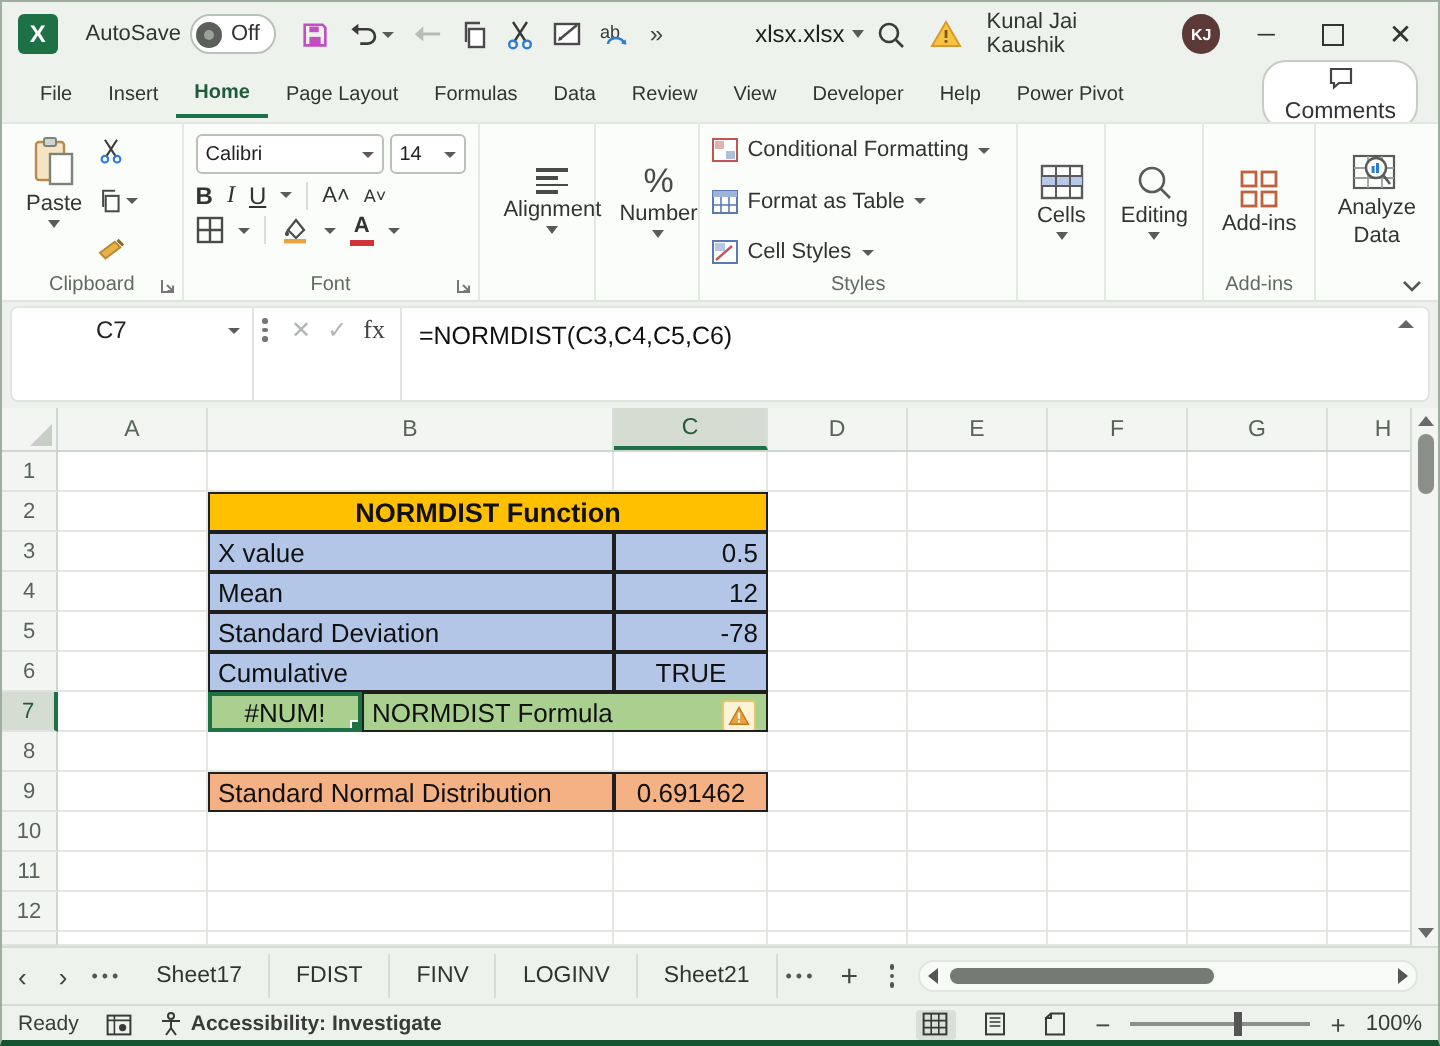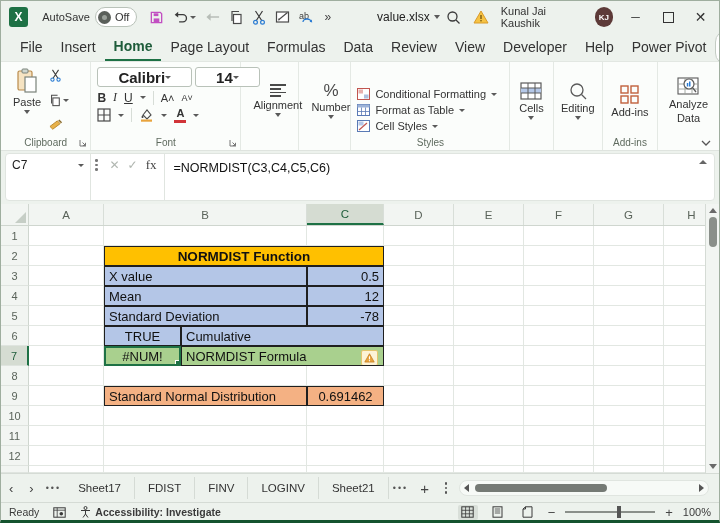--- a/index.html
+++ b/index.html
@@ -18,47 +18,47 @@
   .qat{display:flex;align-items:center;gap:9px;margin-left:6px;}
   .qbtn{display:flex;align-items:center;gap:1px;cursor:pointer;}
   .doctitle{display:flex;align-items:center;gap:4px;margin-left:40px;font-size:12px;color:#222;}
   .tb-right{margin-left:auto;display:flex;align-items:center;gap:12px;}
   .avatar{width:20px;height:20px;border-radius:50%;background:#5d3a38;color:#fff;font-size:8px;font-weight:bold;display:flex;align-items:center;justify-content:center;text-align:center;}
   .winbtn{width:22px;height:20px;display:flex;align-items:center;justify-content:center;color:#333;font-size:12px;cursor:pointer;}
   .maxbox{width:9px;height:9px;border:1.2px solid #333;}
 
   
   .tabrow{position:absolute;top:32px;left:0;right:0;height:28px;display:flex;align-items:center;padding:0 10px;box-sizing:border-box;}
-  .rtab{font-size:14px;color:#333;padding:5px 9px;cursor:pointer;white-space:nowrap;}
+  .rtab{font-size:10px;color:#333;padding:5px 9px;cursor:pointer;white-space:nowrap;}
   .rtab.active{font-weight:bold;color:#1e5c3a;border-bottom:2.5px solid #1e7145;}
   .tabrow-right{margin-left:auto;display:flex;align-items:center;gap:6px;}
   .comments-pill{display:flex;align-items:center;gap:5px;background:#fff;border:1px solid #c4ccc4;border-radius:12px;padding:2px 10px;font-size:11.5px;color:#333;cursor:pointer;flex-direction:column;}
 
   
   .ribbon{position:absolute;top:60px;left:0;right:0;height:90px;background:#fbfdfb;border-top:1px solid #e2e7e2;border-bottom:1px solid #dfe4df;display:flex;box-sizing:border-box;}
   .rgroup{position:relative;border-right:1px solid #e4e9e4;padding:5px 6px 16px 6px;box-sizing:border-box;display:flex;}
   .glabel{position:absolute;bottom:2px;left:0;right:0;text-align:center;font-size:10px;color:#5f6b5f;}
   .launcher{position:absolute;bottom:3px;right:3px;cursor:pointer;}
   .bigbtn{display:flex;flex-direction:column;align-items:center;gap:2px;font-size:11px;color:#333;cursor:pointer;padding:1px 6px;}
   .smallicons{display:flex;flex-direction:column;justify-content:space-between;padding:2px 0;margin-left:2px;}
   .fontgrp{display:flex;flex-direction:column;gap:3px;}
-  .combo{display:flex;align-items:center;justify-content:space-between;background:#fff;border:1px solid #b9c2b9;border-radius:3px;font-size:15px;color:#222;padding:1px 20px;height:16px;box-sizing:content-box;font-weight:bold;}
+  .combo{display:flex;align-items:center;justify-content:space-between;background:#fff;border:1px solid #b9c2b9;border-radius:3px;font-size:10px;color:#222;padding:1px 4px;height:16px;box-sizing:content-box;}
   .fmtrow{display:flex;align-items:center;gap:7px;font-size:12px;color:#333;}
   .b{font-weight:bold;}.i{font-style:italic;font-family:"Liberation Serif",serif;}.u{text-decoration:underline;}
   .ab-up{font-size:11px;} .ab-dn{font-size:9px;}
   .vdiv{width:1px;height:14px;background:#d7ddd7;}
   .stylerow{display:flex;align-items:center;gap:5px;font-size:11px;color:#333;margin:2px 0;cursor:pointer;white-space:nowrap;}
   .lines{display:inline-flex;flex-direction:column;gap:2px;}
   .lines i{display:block;width:16px;height:1.6px;background:#4a4a4a;}
   .pct{font-size:17px;color:#4a4a4a;line-height:1;}
   .chev-collapse{position:absolute;right:8px;bottom:4px;cursor:pointer;}
 
   
   .fbar{position:absolute;top:152px;left:4px;right:4px;height:48px;background:#fff;border:1px solid #e0e5e0;border-radius:4px;display:flex;box-sizing:border-box;}
-  .namebox{width:72px;display:flex;align-items:center;justify-content:space-between;padding:0 6px;font-size:12px;color:#222;height:22px;}
+  .namebox{width:72px;display:flex;align-items:center;justify-content:space-between;padding:0 6px;font-size:12px;color:#222;height:22px;margin-left:36px;}
   .fb-sep{width:1px;background:#e0e5e0;height:100%;}
   .fb-dots{display:flex;flex-direction:column;gap:2px;justify-content:center;padding:0 4px;height:22px;}
   .fb-dots i{width:2.5px;height:2.5px;border-radius:50%;background:#777;}
   .fb-btns{display:flex;align-items:center;gap:8px;padding:0 8px;height:22px;color:#9aa09a;font-size:12px;}
   .fx{font-family:"Liberation Serif",serif;color:#444;font-size:13px;}
   .fb-input{flex:1;font-size:12.5px;color:#111;padding:3px 8px;height:22px;display:flex;align-items:center;}
   .fb-expand{width:22px;display:flex;align-items:flex-start;justify-content:center;padding-top:6px;color:#666;}
   .caret-up{display:inline-block;width:0;height:0;border-left:4px solid transparent;border-right:4px solid transparent;border-bottom:4px solid #666;}
 
   
@@ -177,21 +177,21 @@
       <span class="qbtn">
         <svg width="16" height="15" viewBox="0 0 16 15">
             <text x="0" y="9" font-size="9" fill="#3a3a3a" font-family="sans-serif">ab</text>
             <path d="M4 12 a4 3 0 0 1 8 0" fill="none" stroke="#2b7cd3" stroke-width="1.3"></path>
             <path d="M12.8 9.6 l0.4 2.8 -2.6-0.6 z" fill="#2b7cd3"></path>
           </svg>
       </span>
       <span class="qbtn" style="font-size:12px;color:#444;">»</span>
     </div>
     <div class="doctitle">
-      <span>value.xlsx</span>
+      <span>xlsx.xlsx</span>
       <span class="caret"></span>
     </div>
     <div class="tb-right">
       <span>
         <svg width="15" height="15" viewBox="0 0 15 15">
             <circle cx="6.5" cy="6.5" r="4.5" fill="none" stroke="#3a3a3a" stroke-width="1.3"></circle>
             <path d="M10 10 L13.5 13.5" stroke="#3a3a3a" stroke-width="1.3"></path>
           </svg>
       </span>
       <span>
@@ -343,21 +343,21 @@
 
     <div class="rgroup" style="width:52px;">
       <div class="bigbtn" style="margin:auto;">
         <span class="pct">%</span>
         <span>Number</span>
         <span class="caret"></span>
       </div>
     </div>
 
     <div class="rgroup" style="width:162px;">
-      <div style="display:flex;flex-direction:column;justify-content:flex-end;">
+      <div style="display:flex;flex-direction:column;justify-content:space-between;">
         <span class="stylerow">
           <svg width="13" height="12" viewBox="0 0 13 12">
               <rect x="0.5" y="0.5" width="12" height="11" fill="#fff" stroke="#c1554f" stroke-width="1"></rect>
               <rect x="1.5" y="1.5" width="4.5" height="4" fill="#e8b0ad"></rect>
               <rect x="7" y="6.5" width="4.5" height="4" fill="#aebfdd"></rect>
             </svg>
           <span>Conditional Formatting</span>
           <span class="caret sm"></span>
         </span>
         <span class="stylerow">
@@ -511,22 +511,22 @@
         <div class="rh">5</div>
         <div class="cell c-a"></div>
         <div class="cell c-b tc blue left">Standard Deviation</div>
         <div class="cell c-c tc blue right">-78</div>
         <div class="rest"></div>
       </div>
 
       <div class="grow">
         <div class="rh">6</div>
         <div class="cell c-a"></div>
+        <div class="cell c-b tc blue left">Cumulative</div>
         <div class="cell c-c tc blue center">TRUE</div>
-        <div class="cell c-b tc blue left">Cumulative</div>
         <div class="rest"></div>
       </div>
 
       <div class="grow">
         <div class="rh sel">7</div>
         <div class="cell c-a"></div>
         <div class="cell c-c tc green center c7">
           <span>#NUM!</span>
           <span class="handle"></span>
           <span class="redbox"></span>

